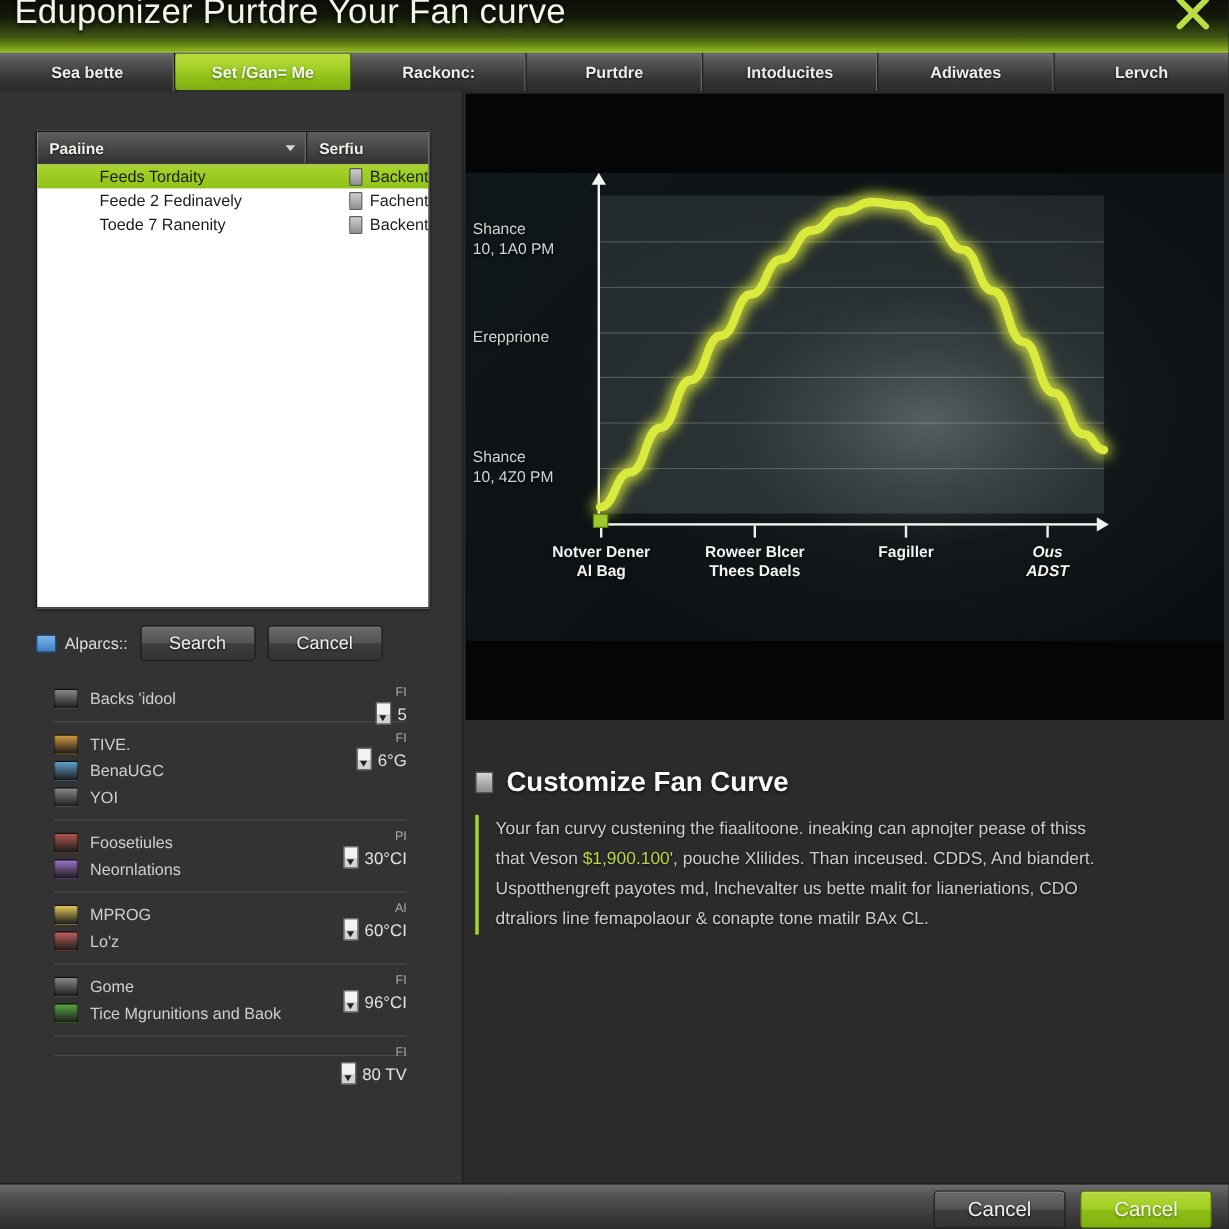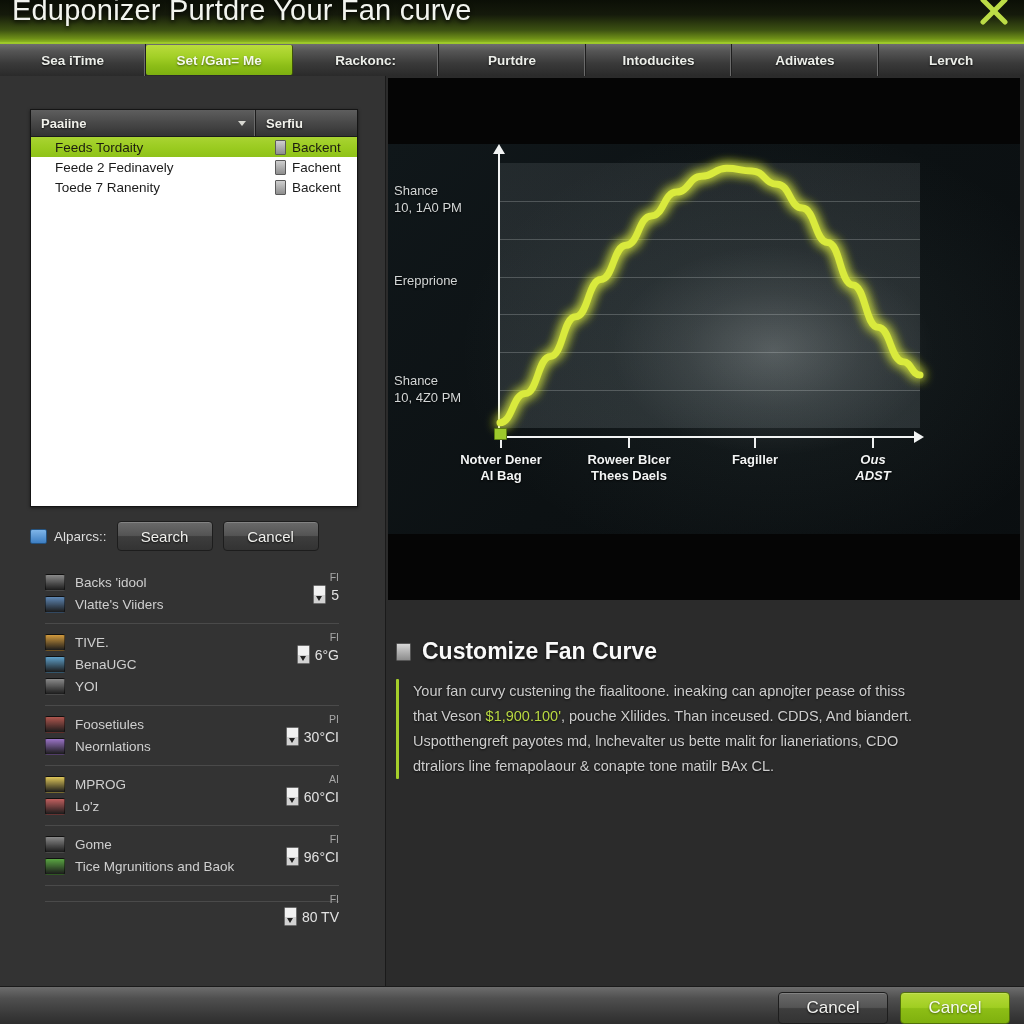--- a/index.html
+++ b/index.html
@@ -98,20 +98,21 @@
   .caret {
     position: absolute; right: 9px; top: 11px;
     width: 0; height: 0;
     border-left: 4px solid transparent; border-right: 4px solid transparent;
     border-top: 5px solid #d8d8d2;
   }
   .list-row {
     display: flex; align-items: center; height: 20px;
     font-size: 13.5px; color: #1b1b1b;
     cursor: pointer;
+    padding-left: 28px;
   }
   .list-row.sel {
     background: linear-gradient(to bottom, #a9d432 0%, #9acb20 55%, #8fc219 100%);
     color: #1d1d0f;
   }
   .lr-name { width: 214px; padding-left: 24px; white-space: nowrap; overflow: hidden; }
   .lr-right { flex: 1; display: flex; align-items: flex-start; gap: 6px; padding-left: 6px; }
   .mini-icon {
     width: 9px; height: 13px; flex: none;
     background: linear-gradient(to bottom, #cfcfcf, #8e8e8e);
@@ -276,21 +277,21 @@
     <div class="close-btn">
       <svg width="44" height="42" viewBox="0 0 44 42" aria-hidden="true">
         <line x1="11" y1="8" x2="33" y2="30" stroke="#bcdc46" stroke-width="5" stroke-linecap="round"></line>
         <line x1="33" y1="8" x2="11" y2="30" stroke="#bcdc46" stroke-width="5" stroke-linecap="round"></line>
       </svg>
     </div>
   </div>
 
   <div class="tabbar" id="tabbar">
       <div class="tab">
-        <span>Sea iTime</span>
+        <span>Sea bette</span>
       </div>
       <div class="tab active">
         <span>Set /Gan= Me</span>
       </div>
       <div class="tab">
         <span>Rackonc:</span>
       </div>
       <div class="tab">
         <span>Purtdre</span>
       </div>
@@ -350,24 +351,20 @@
         <button class="btn">Search</button>
         <button class="btn">Cancel</button>
       </div>
 
       <div class="detail-list" id="detail-list">
           <div class="detail-group">
             <div class="dg-rows">
               <div class="dg-row">
                 <span class="dg-ico" style="background: linear-gradient(rgb(138, 138, 138), rgba(0, 0, 0, 0.45));"></span>
                 <span class="dg-text">Backs 'idool</span>
-              </div>
-              <div class="dg-row">
-                <span class="dg-ico" style="background: linear-gradient(rgb(95, 136, 181), rgba(0, 0, 0, 0.45));"></span>
-                <span class="dg-text">Vlatte's Viiders</span>
               </div>
             </div>
             <div class="dg-right">
               <div class="dg-sub">FI</div>
               <div class="dg-val-wrap">
                 <span class="dg-spin"></span>
                 <span class="dg-val">5</span>
               </div>
             </div>
           </div>

